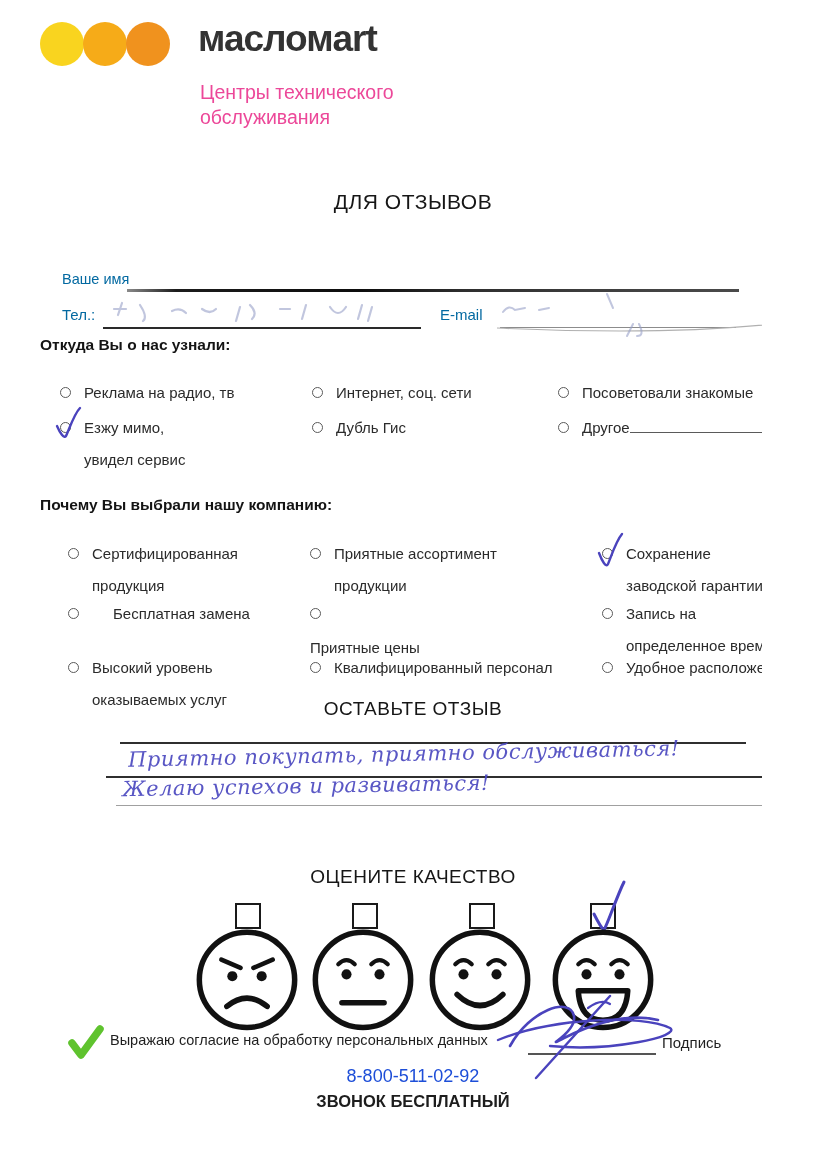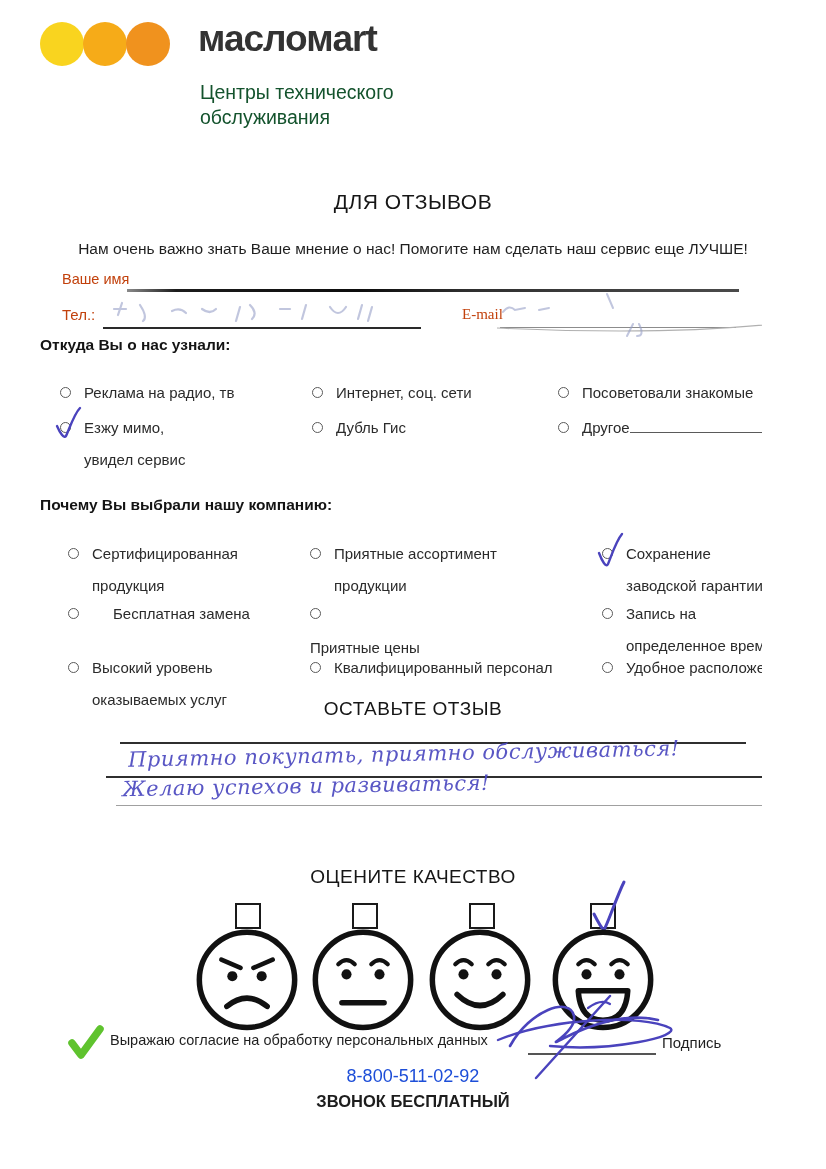--- a/index.html
+++ b/index.html
@@ -6,27 +6,27 @@
   .page{position:relative;width:762px;height:1169px;background:#fff;overflow:hidden;
         font-family:"Liberation Sans", sans-serif;color:#222;}
 
   
   .logo-dot{position:absolute;width:44px;height:44px;border-radius:50%;top:22px;}
   .dot1{left:40px;background:#F9D41F;}
   .dot2{left:83px;background:#F6AB18;}
   .dot3{left:126px;background:#F0921E;}
   .brand-name{position:absolute;left:198px;top:18px;font-size:37px;font-weight:700;
               letter-spacing:-1px;color:#333;}
-  .brand-sub{position:absolute;left:200px;top:80px;font-size:19.5px;line-height:1.3;color:#14532d;}
+  .brand-sub{position:absolute;left:200px;top:80px;font-size:19.5px;line-height:1.3;color:#ec4899;}
 
   .center{position:absolute;left:0;width:826px;text-align:center;}
   .form-title{top:190px;font-size:21px;letter-spacing:.5px;color:#161616;}
   .intro{top:240px;font-size:15.5px;color:#1f1f1f;}
 
-  .field-label{position:absolute;font-size:15px;color:#c2410c;}
+  .field-label{position:absolute;font-size:15px;color:#0369a1;}
   .uline{position:absolute;height:2px;background:#333;}
   .name-line{left:127px;top:289px;width:612px;height:2.5px;
              background:linear-gradient(90deg,#8a8a8a 0%,#1c1c1c 8%,#0d0d0d 38%,#2e2e2e 55%,#3f3f3f 78%,#4a4a4a 100%);}
   .tel-line{left:103px;top:327px;width:318px;height:2.2px;background:#2a2a2a;}
   .email-line{left:500px;top:327px;width:236px;height:1.3px;background:#8c8c8c;}
 
   .q-heading{position:absolute;font-size:15.5px;font-weight:700;color:#141414;}
 
   .opt{position:absolute;display:flex;gap:13px;font-size:15px;line-height:32px;color:#2b2b2b;}
   .radio{flex:0 0 auto;width:9px;height:9px;border:1.6px solid #5a5a5a;border-radius:50%;
@@ -62,37 +62,36 @@
   <span class="logo-dot dot1"></span>
   <span class="logo-dot dot2"></span>
   <span class="logo-dot dot3"></span>
   <div class="brand-name">масломart</div>
   <div class="brand-sub">
     <div>Центры технического</div>
     <div>обслуживания</div>
   </div>
 
   <div class="center form-title">ДЛЯ ОТЗЫВОВ</div>
-  <div class="center intro">Нам очень важно знать Ваше мнение о нас! Помогите нам сделать наш сервис еще ЛУЧШЕ!</div>
 
   <span class="field-label" style="left:62px;top:271px;font-size:14.5px;">Ваше имя</span>
   <div class="name-line" style="position:absolute;"></div>
 
   <span class="field-label" style="left:62px;top:306px;">Тел.:</span>
   <div class="uline tel-line"></div>
   <svg class="" style="position:absolute;left:110px;top:297px;" width="300" height="30" viewBox="0 0 300 30">
     <path class="faint" stroke-width="2.2" d="M8 18 L12 6 M4 12 L16 12"></path>
     <path class="faint" stroke-width="2.2" d="M30 8 Q38 20 33 24"></path>
     <path class="faint" stroke-width="2.2" d="M62 14 Q70 10 76 16 M92 12 Q100 18 106 12"></path>
     <path class="faint" stroke-width="2.2" d="M130 10 L126 24 M140 8 Q148 16 142 22"></path>
     <path class="faint" stroke-width="2.2" d="M170 12 L180 12 M196 8 L192 22"></path>
     <path class="faint" stroke-width="2.2" d="M220 10 Q228 22 236 10 M252 8 L248 22 M262 10 L258 24"></path>
   </svg>
 
-  <span class="field-label" style="left:462px;top:306px;font-family:Liberation Serif, serif;">E-mail</span>
+  <span class="field-label" style="left:440px;top:306px;">E-mail</span>
   <div class="uline email-line"></div>
   <svg style="position:absolute;left:495px;top:292px;" width="300" height="48" viewBox="0 0 300 48">
     <path class="faint" stroke-width="2" d="M8 20 Q14 12 20 18 L30 16 M44 18 L54 16"></path>
     <path class="faint" stroke-width="2" d="M118 16 L112 2"></path>
     <path stroke="#b0b0b0" stroke-width="1.2" fill="none" d="M2 36 C90 40 200 42 296 30"></path>
     <path class="faint" stroke-width="2" d="M138 32 L132 44 M144 32 Q150 44 142 44"></path>
   </svg>
 
   <div class="q-heading" style="left:40px;top:336px;">Откуда Вы о нас узнали:</div>
 

